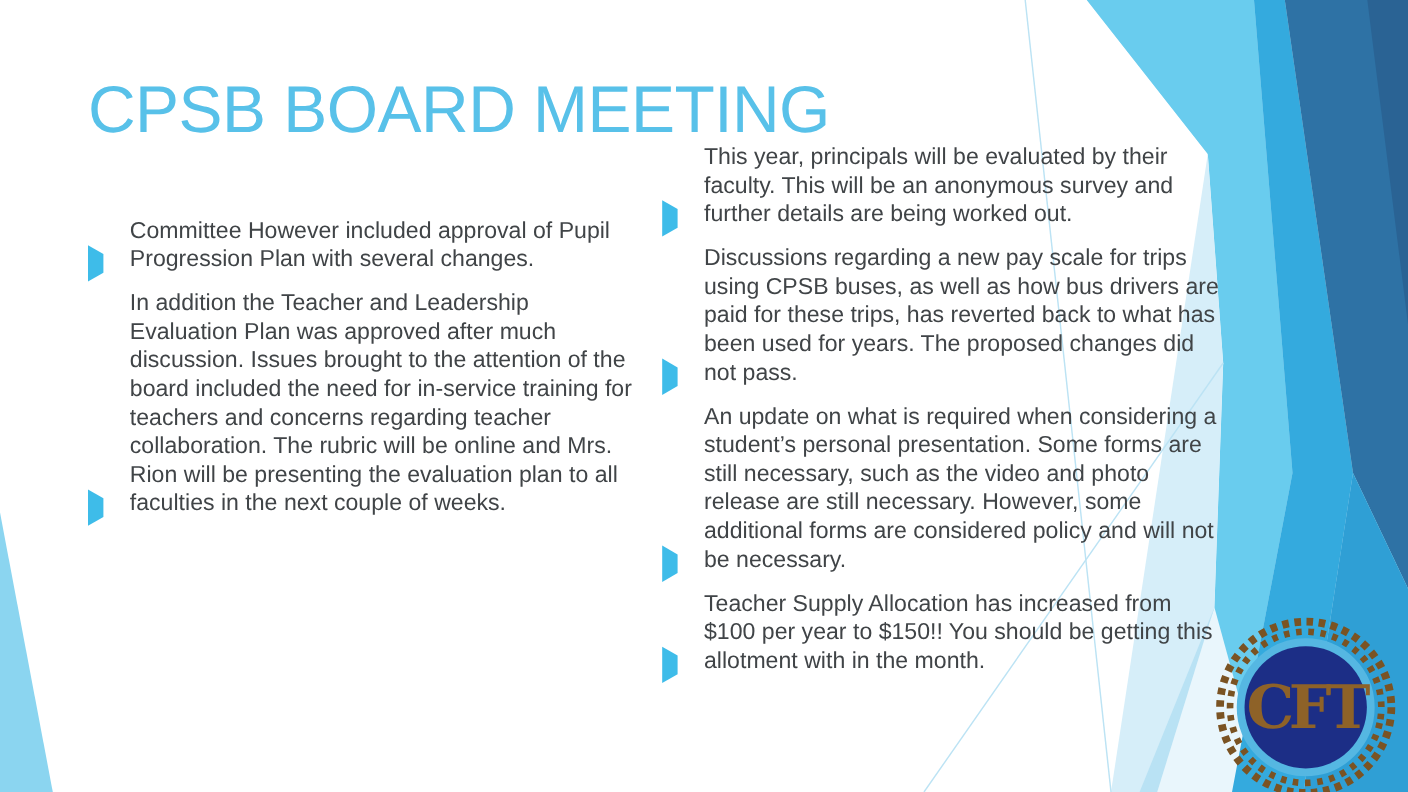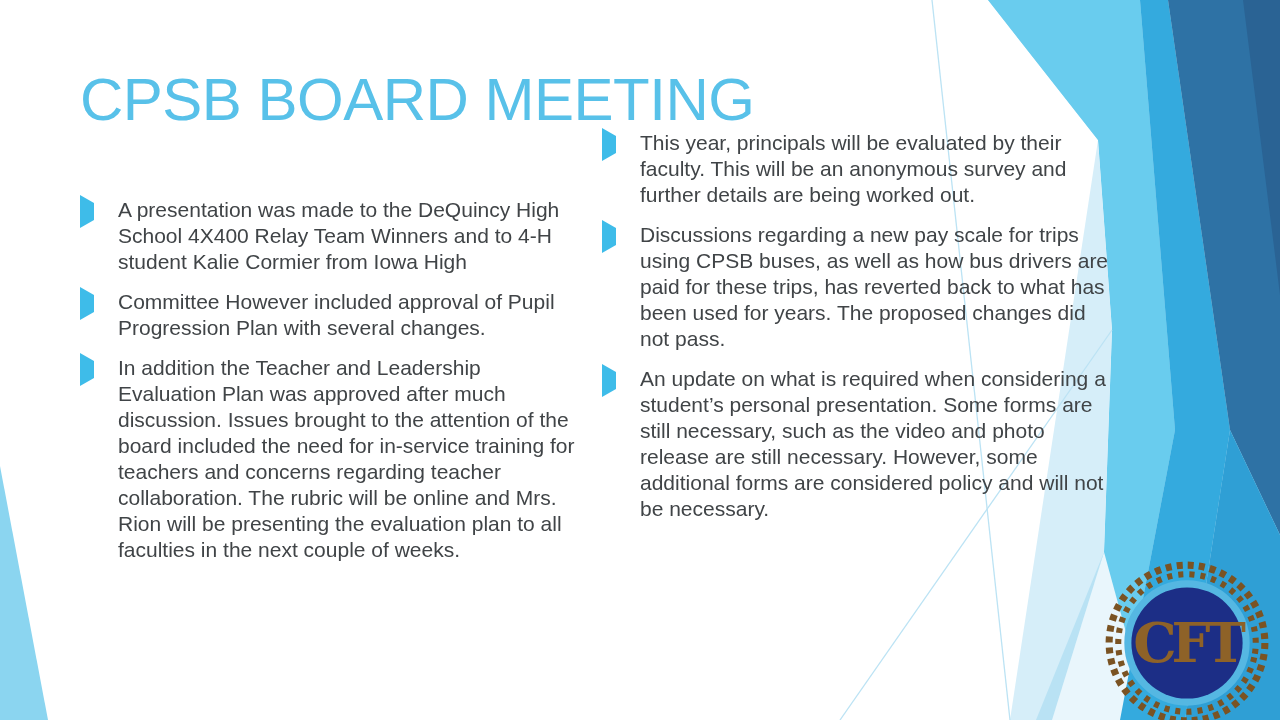--- a/index.html
+++ b/index.html
@@ -16,21 +16,21 @@
     position:absolute; left:80px; top:62px; width:560px;
     color:#58C1E9; font-size:60px; line-height:1.27; font-weight:normal;
     letter-spacing:-0.5px;
   }
   .title .t-line { white-space:nowrap; }
 
   .col { position:absolute; display:flex; flex-direction:column; gap:14px; }
   .col-left  { left:80px;  top:197px; width:502px; }
   .col-right { left:602px; top:130px; width:510px; }
 
-  .bullet { display:flex; align-items:flex-start; }
+  .bullet { display:flex; align-items:flex-end; }
   .marker { flex:0 0 38px; padding-top:6px; }
   .tri {
     width:0; height:0;
     border-left:14px solid #3EBCE9;
     border-top:8px solid transparent;
     border-bottom:8px solid transparent;
   }
   .btext {
     font-size:21px; line-height:26px; color:#404447;
   }
@@ -59,24 +59,20 @@
     <polygon points="0,466 48,720 0,720" fill="#8BD5F0"></polygon>
   </svg>
 
   <div class="title">
     <div class="t-line">CPSB BOARD MEETING</div>
   </div>
 
   <div class="col col-left">
     <div class="bullet">
       <span class="marker"><span class="tri"></span></span>
-      <span class="btext">A presentation was made to the DeQuincy High School 4X400 Relay Team Winners and to 4-H student Kalie Cormier from Iowa High</span>
-    </div>
-    <div class="bullet">
-      <span class="marker"><span class="tri"></span></span>
       <span class="btext">Committee However included approval of Pupil Progression Plan with several changes.</span>
     </div>
     <div class="bullet">
       <span class="marker"><span class="tri"></span></span>
       <span class="btext">In addition the Teacher and Leadership Evaluation Plan was approved after much discussion. Issues brought to the attention of the board included the need for in-service training for teachers and concerns regarding teacher collaboration. The rubric will be online and Mrs. Rion will be presenting the evaluation plan to all faculties in the next couple of weeks.</span>
     </div>
   </div>
 
   <div class="col col-right">
     <div class="bullet">
@@ -84,20 +80,24 @@
       <span class="btext">This year, principals will be evaluated by their faculty. This will be an anonymous survey and further details are being worked out.</span>
     </div>
     <div class="bullet">
       <span class="marker"><span class="tri"></span></span>
       <span class="btext">Discussions regarding a new pay scale for trips using CPSB buses, as well as how bus drivers are paid for these trips, has reverted back to what has been used for years. The proposed changes did not pass.</span>
     </div>
     <div class="bullet">
       <span class="marker"><span class="tri"></span></span>
       <span class="btext">An update on what is required when considering a student’s personal presentation. Some forms are still necessary, such as the video and photo release are still necessary. However, some additional forms are considered policy and will not be necessary.</span>
     </div>
+    <div class="bullet">
+      <span class="marker"><span class="tri"></span></span>
+      <span class="btext">Teacher Supply Allocation has increased from $100 per year to $150!! You should be getting this allotment with in the month.</span>
+    </div>
   </div>
 
   <div class="logo">
     <svg viewBox="0 0 180 180" width="182" height="182" aria-hidden="true">
 
       <circle cx="90" cy="90" r="77" fill="none" stroke="#7A5323" stroke-width="7" stroke-dasharray="6 5"></circle>
       <circle cx="90" cy="90" r="68" fill="none" stroke="#7A5323" stroke-width="6" stroke-dasharray="5 6" transform="rotate(12 90 90)"></circle>
 
       <circle cx="90" cy="90" r="58" fill="none" stroke="#55B7E2" stroke-width="8"></circle>
 

